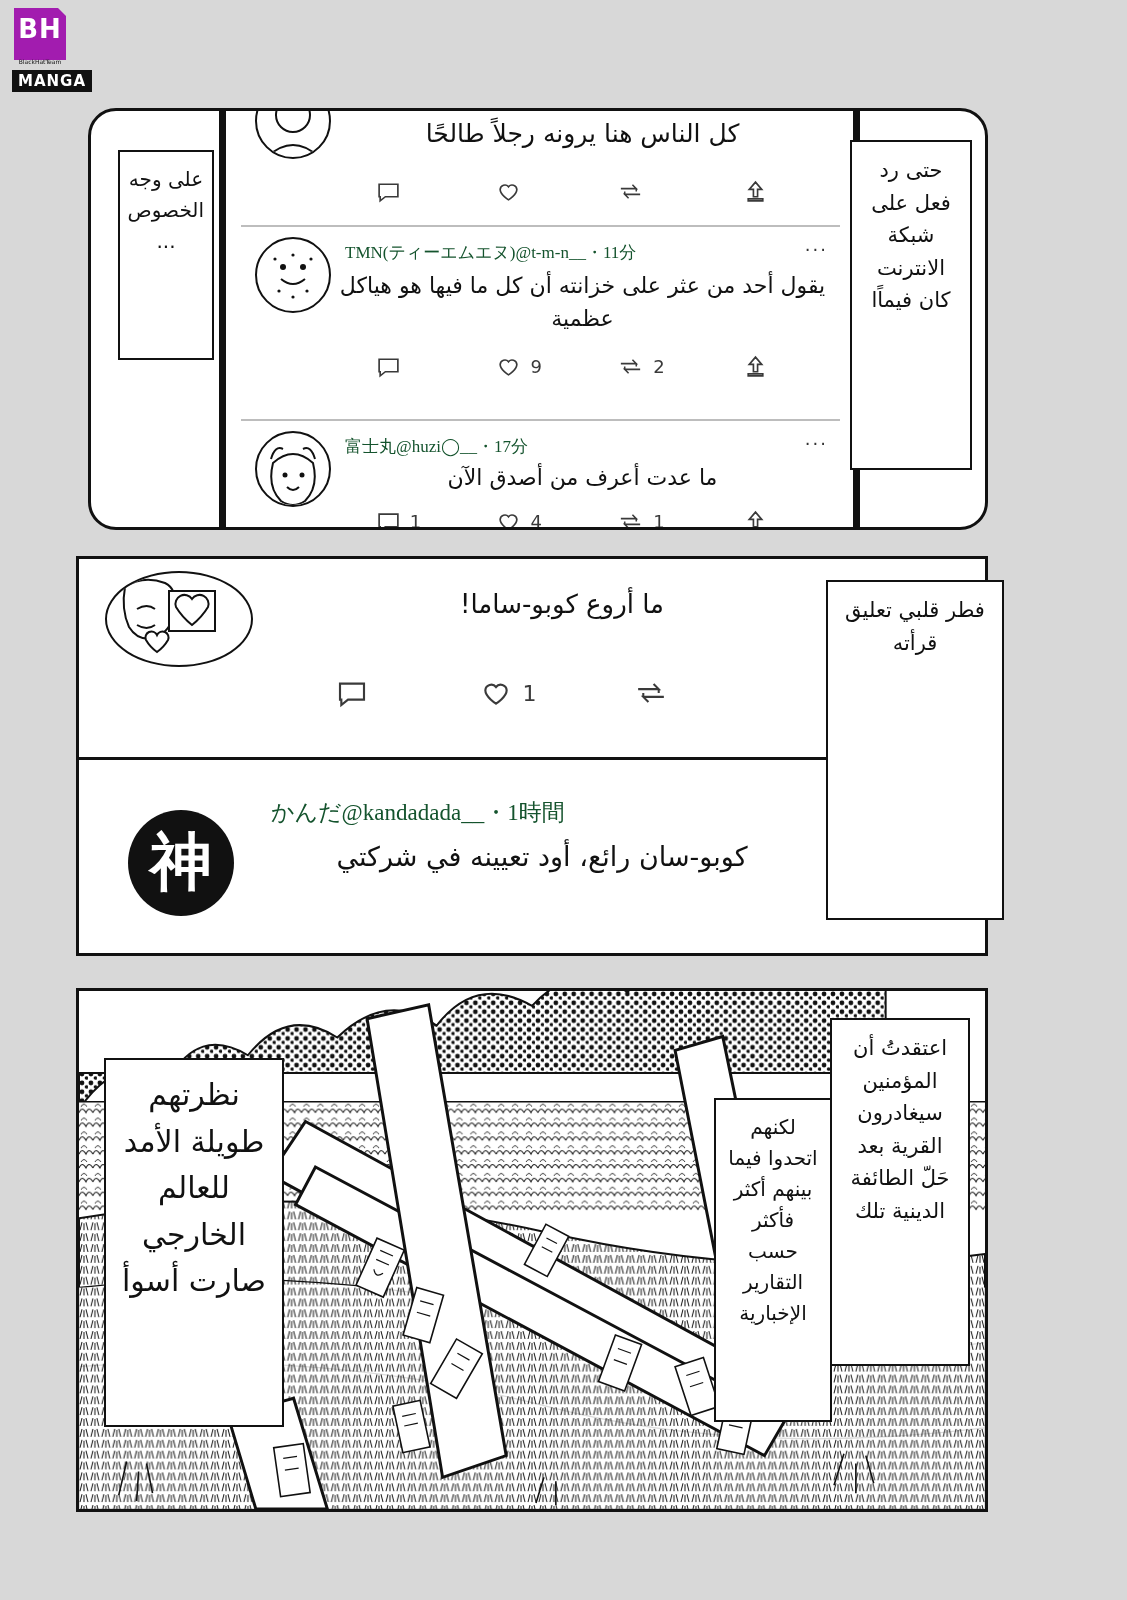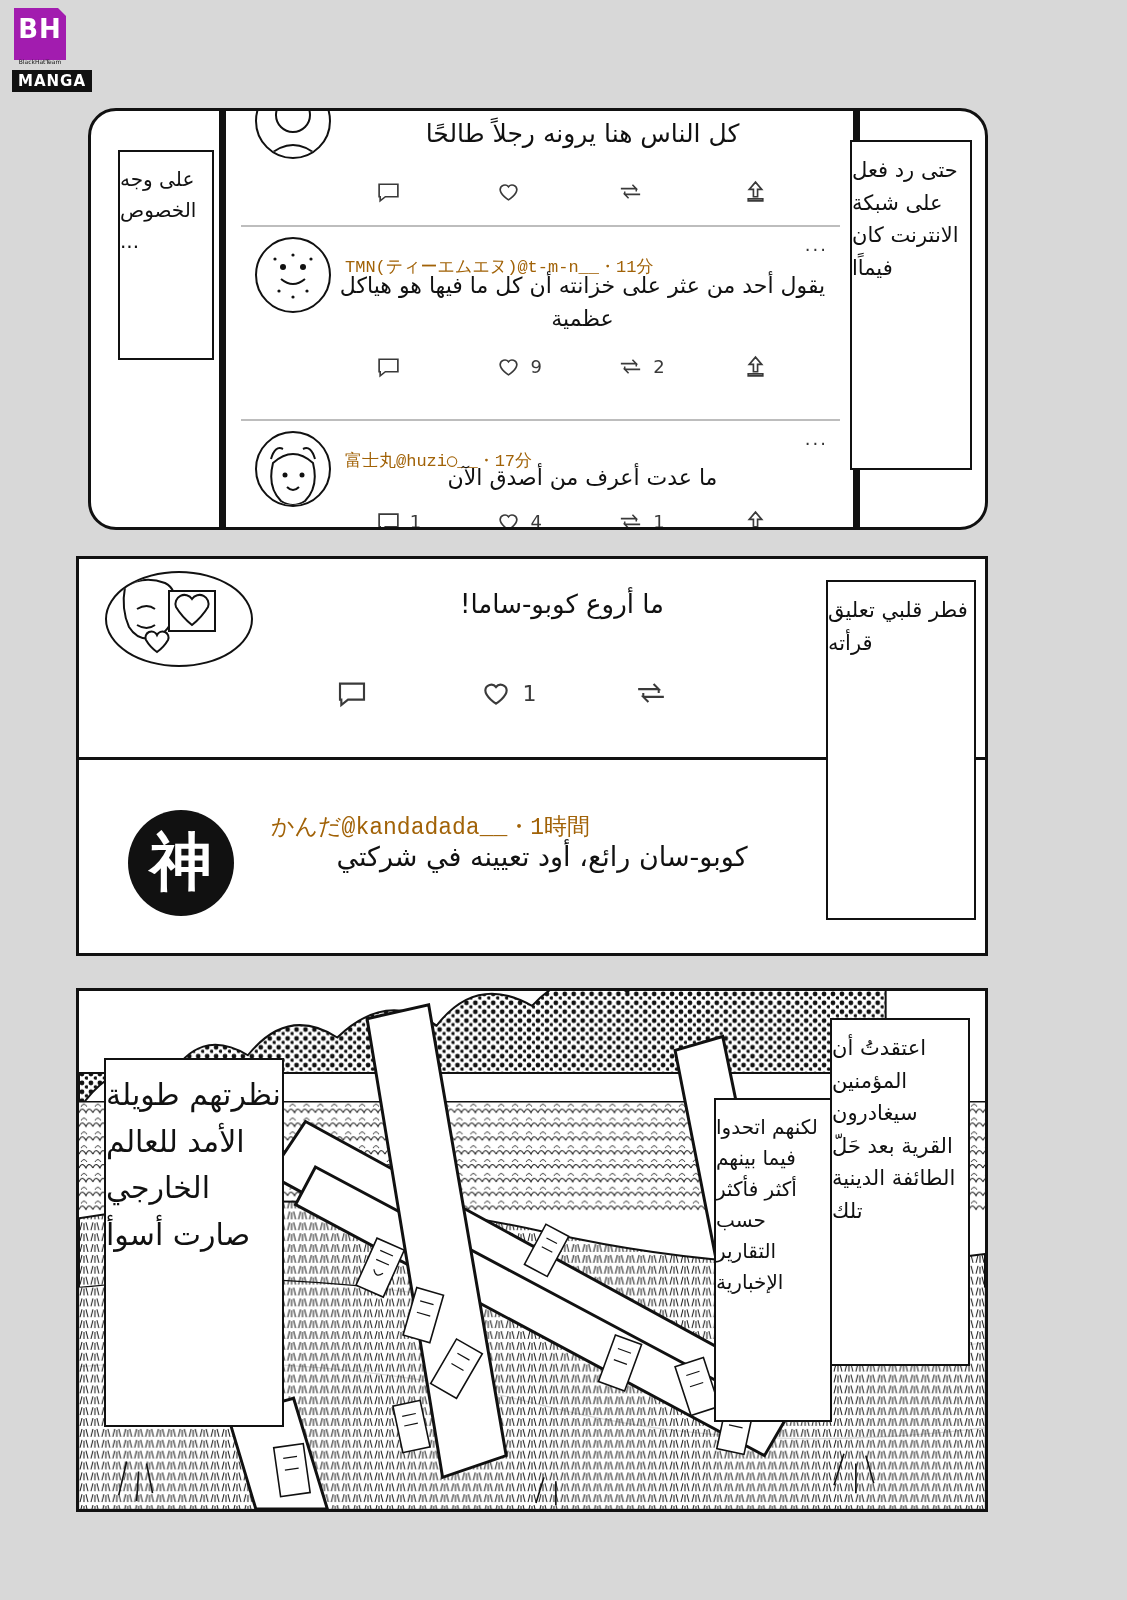--- a/index.html
+++ b/index.html
@@ -109,24 +109,23 @@
     overflow: hidden;
     background: #fff;
   }
   .avatar svg { display: block; }
 
   .handle {
     position: absolute;
     left: 104px;
     top: 12px;
     font-size: 17px;
-    color: #a16207;
-    font-family: Liberation Mono, monospace;
+    color: #14532d;
+    font-family: Liberation Serif, serif;
     white-space: nowrap;
-    margin-top: 14px;
   }
   .dots {
     position: absolute;
     right: 12px; top: 10px;
     font-size: 18px;
     letter-spacing: 2px;
     color: #333;
   }
   .tw-body {
     position: absolute;
@@ -162,34 +161,34 @@
   .act.a3 { left: 58%; }
   .act.a4 { left: 84%; }
 
   
   .cap {
     position: absolute;
     background: #fff;
     border: 2px solid #111;
     box-sizing: border-box;
     direction: rtl;
-    text-align: left;
+    text-align: center;
     color: #111;
     font-size: 21px;
     line-height: 1.55;
-    padding: 12px 0;
+    padding: 12px 8px;
     font-family: "DejaVu Sans", sans-serif;
   }
 
   
   #cap-left-1  { left: 118px; top: 150px; width: 96px; height: 210px; font-size: 20px; }
   #cap-right-1 { left: 850px; top: 140px; width: 122px; height: 330px; font-size: 21px; }
 
   
-  #cap-right-2 { left: 826px; top: 580px; width: 150px; height: 340px; font-size: 21px; }
+  #cap-right-2 { left: 826px; top: 580px; width: 178px; height: 340px; font-size: 21px; }
 
   
   #cap3-left   { left: 104px; top: 1058px; width: 180px; height: 369px; font-size: 30px; }
   #cap3-mid    { left: 714px; top: 1098px; width: 118px; height: 324px; font-size: 20px; }
   #cap3-right  { left: 830px; top: 1018px; width: 140px; height: 348px; font-size: 21px; }
 
   .cap-inner { display: block; }
 
   
   .p2-divider {

